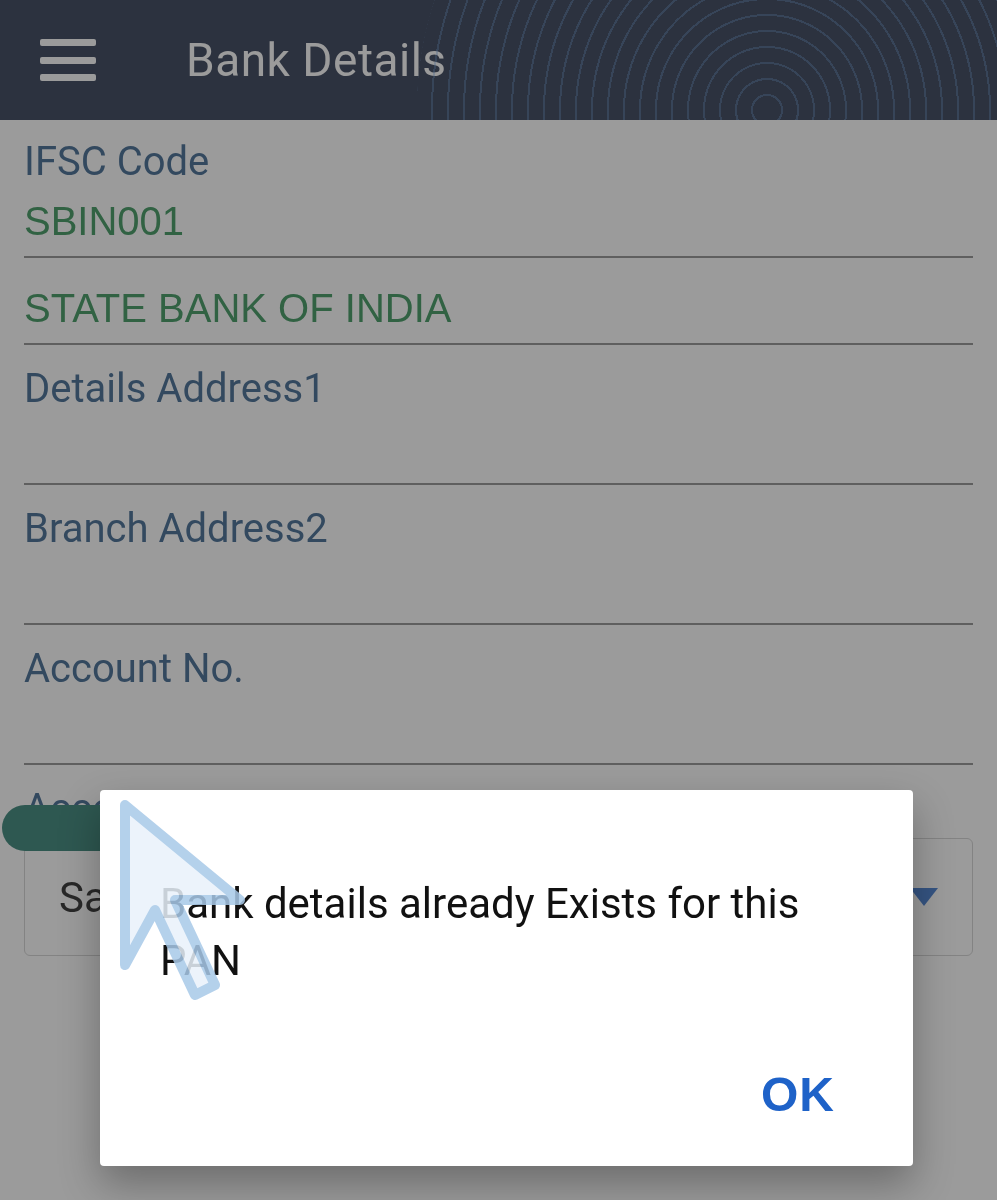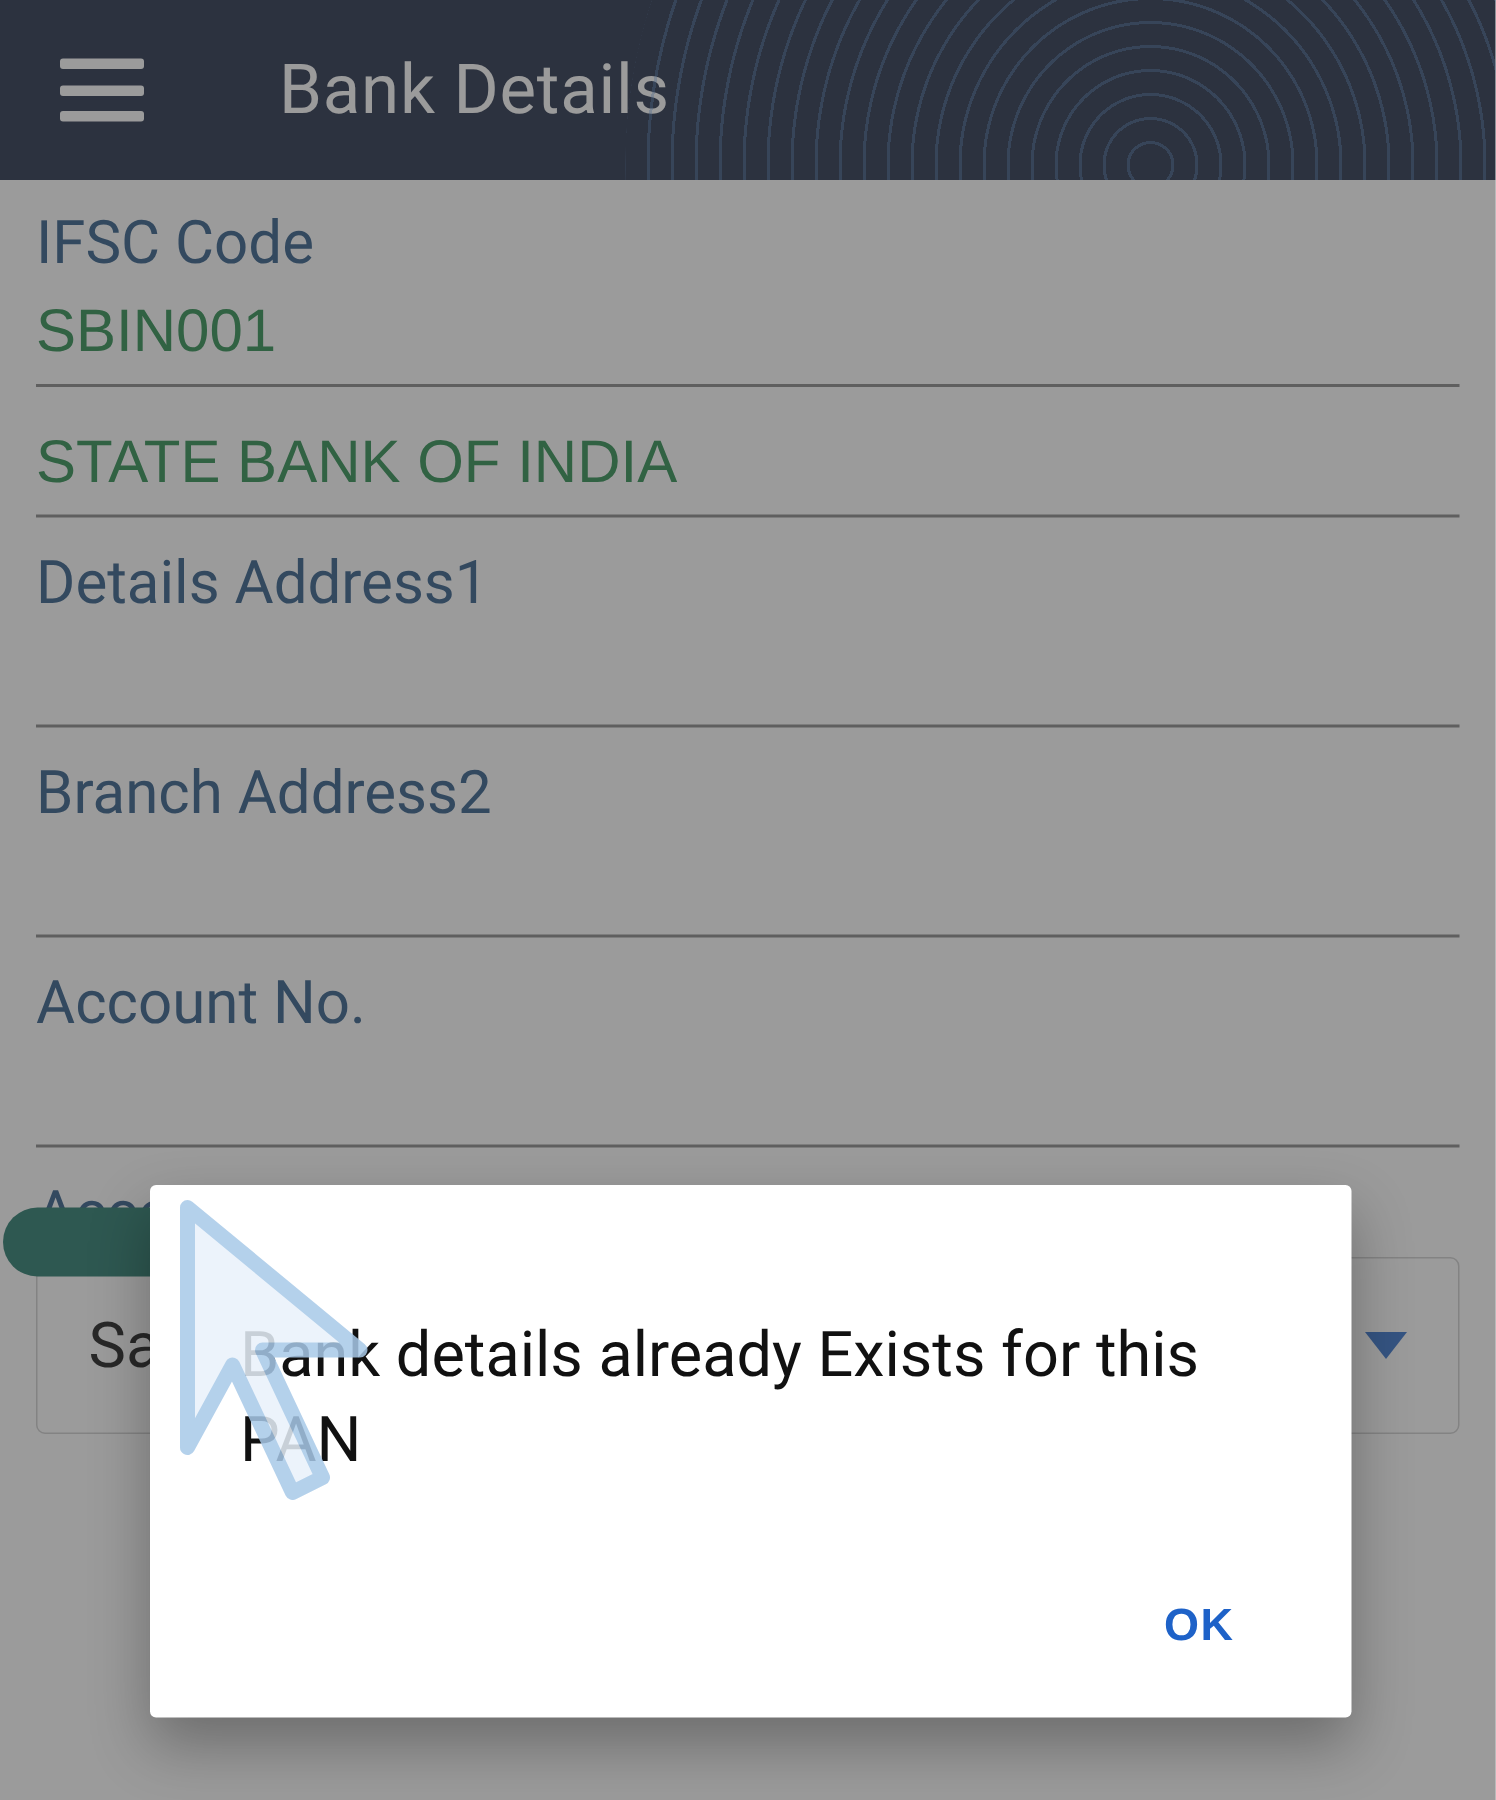--- a/index.html
+++ b/index.html
@@ -62,28 +62,28 @@
 
     
     .scrim {
       position: absolute; inset: 0; background: rgba(72,72,72,0.55);
       pointer-events: none;
     }
     .header, .form { position: relative; z-index: 0; }
 
     
     .dialog {
-      position: absolute; left: 100px; right: 96px; top: 790px;
+      position: absolute; left: 100px; right: 84px; top: 790px;
       background: #fff; border-radius: 4px;
       box-shadow: 0 18px 40px rgba(0,0,0,0.3);
       z-index: 2; padding: 86px 60px 36px;
     }
     .dialog-msg { font-size: 42px; color: #111; line-height: 1.35; }
     .dialog-actions { display: flex; justify-content: flex-end; margin-top: 70px; }
-    .ok-btn { color: #1e62c8; font-size: 30px; font-weight: 700; letter-spacing: 1px; background: none; border: 0; cursor: pointer; padding: 8px 18px; }
+    .ok-btn { color: #1e62c8; font-size: 48px; font-weight: 700; letter-spacing: 1px; background: none; border: 0; cursor: pointer; padding: 8px 18px; }
 
     
     .smudge { position: absolute; background: #111; border-radius: 50%/60%; }
     .smudge.s1 { left: 2px; top: 805px; width: 140px; height: 46px; background: #2e5851; border-radius: 40px; }
     .cursor-arrow {
       position: absolute; left: 120px; top: 800px; z-index: 3; pointer-events: none;
     }
   </style>
 </head>
 <body>

